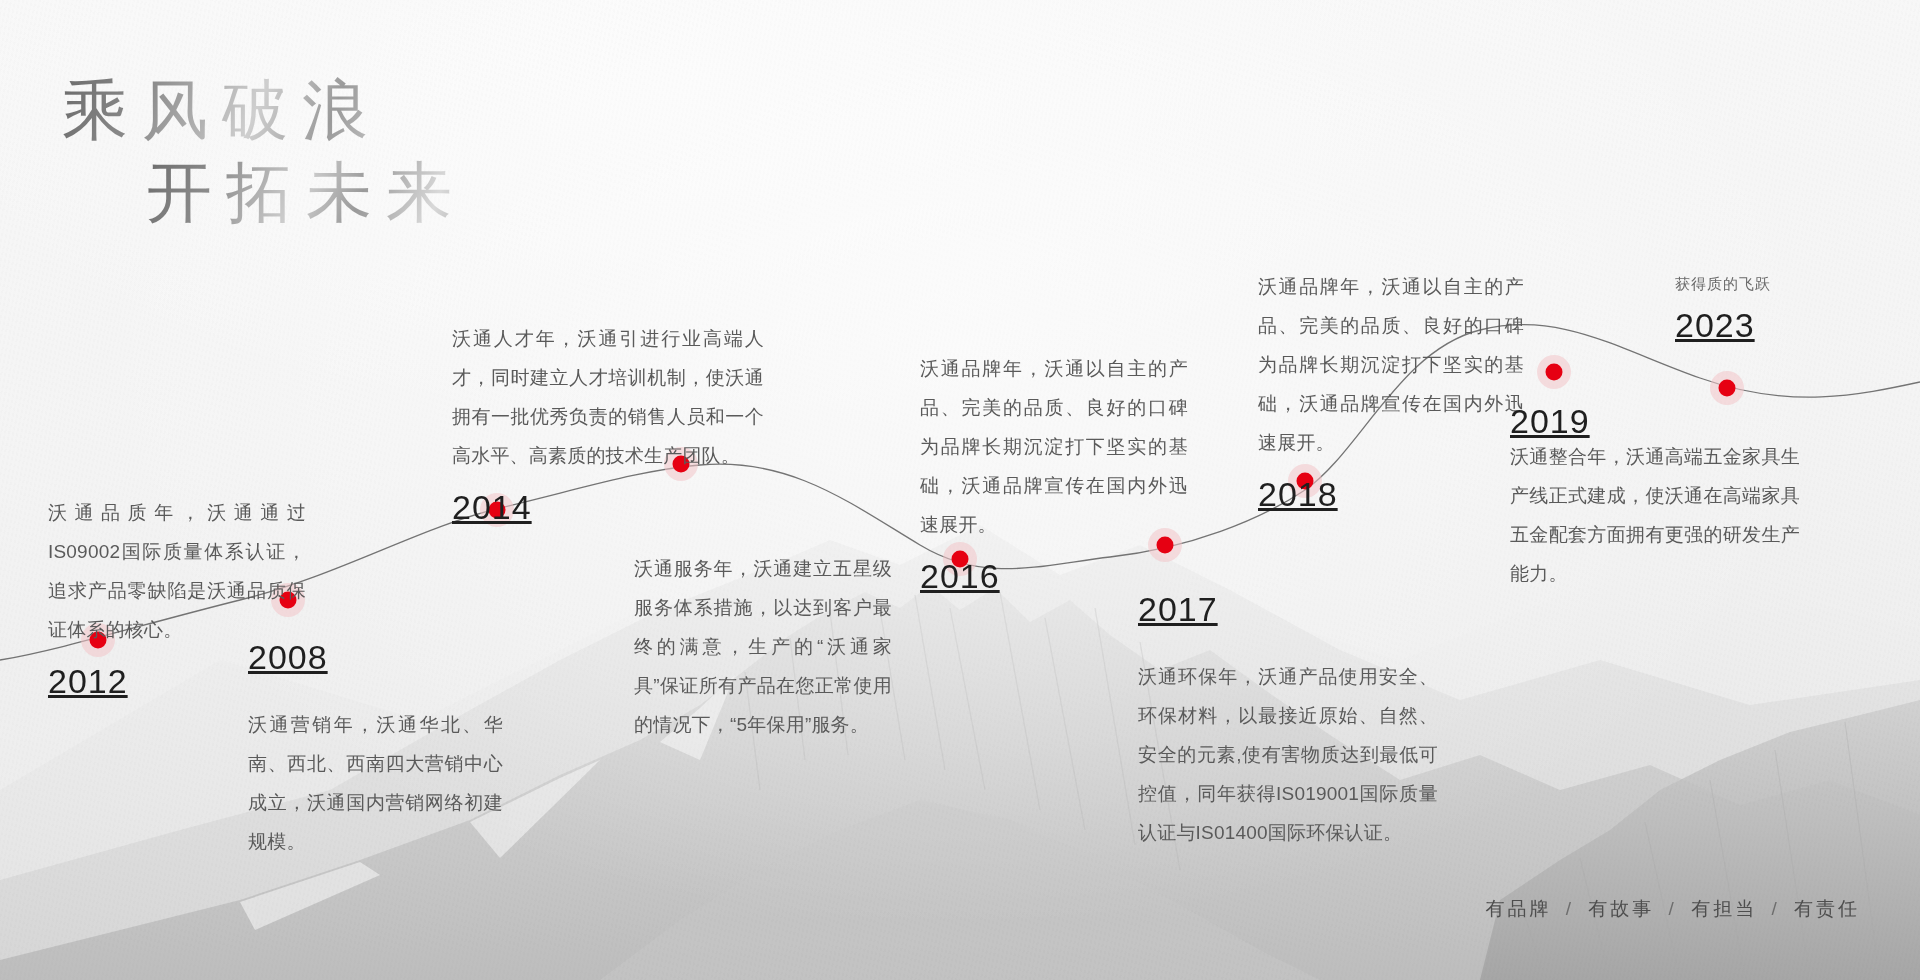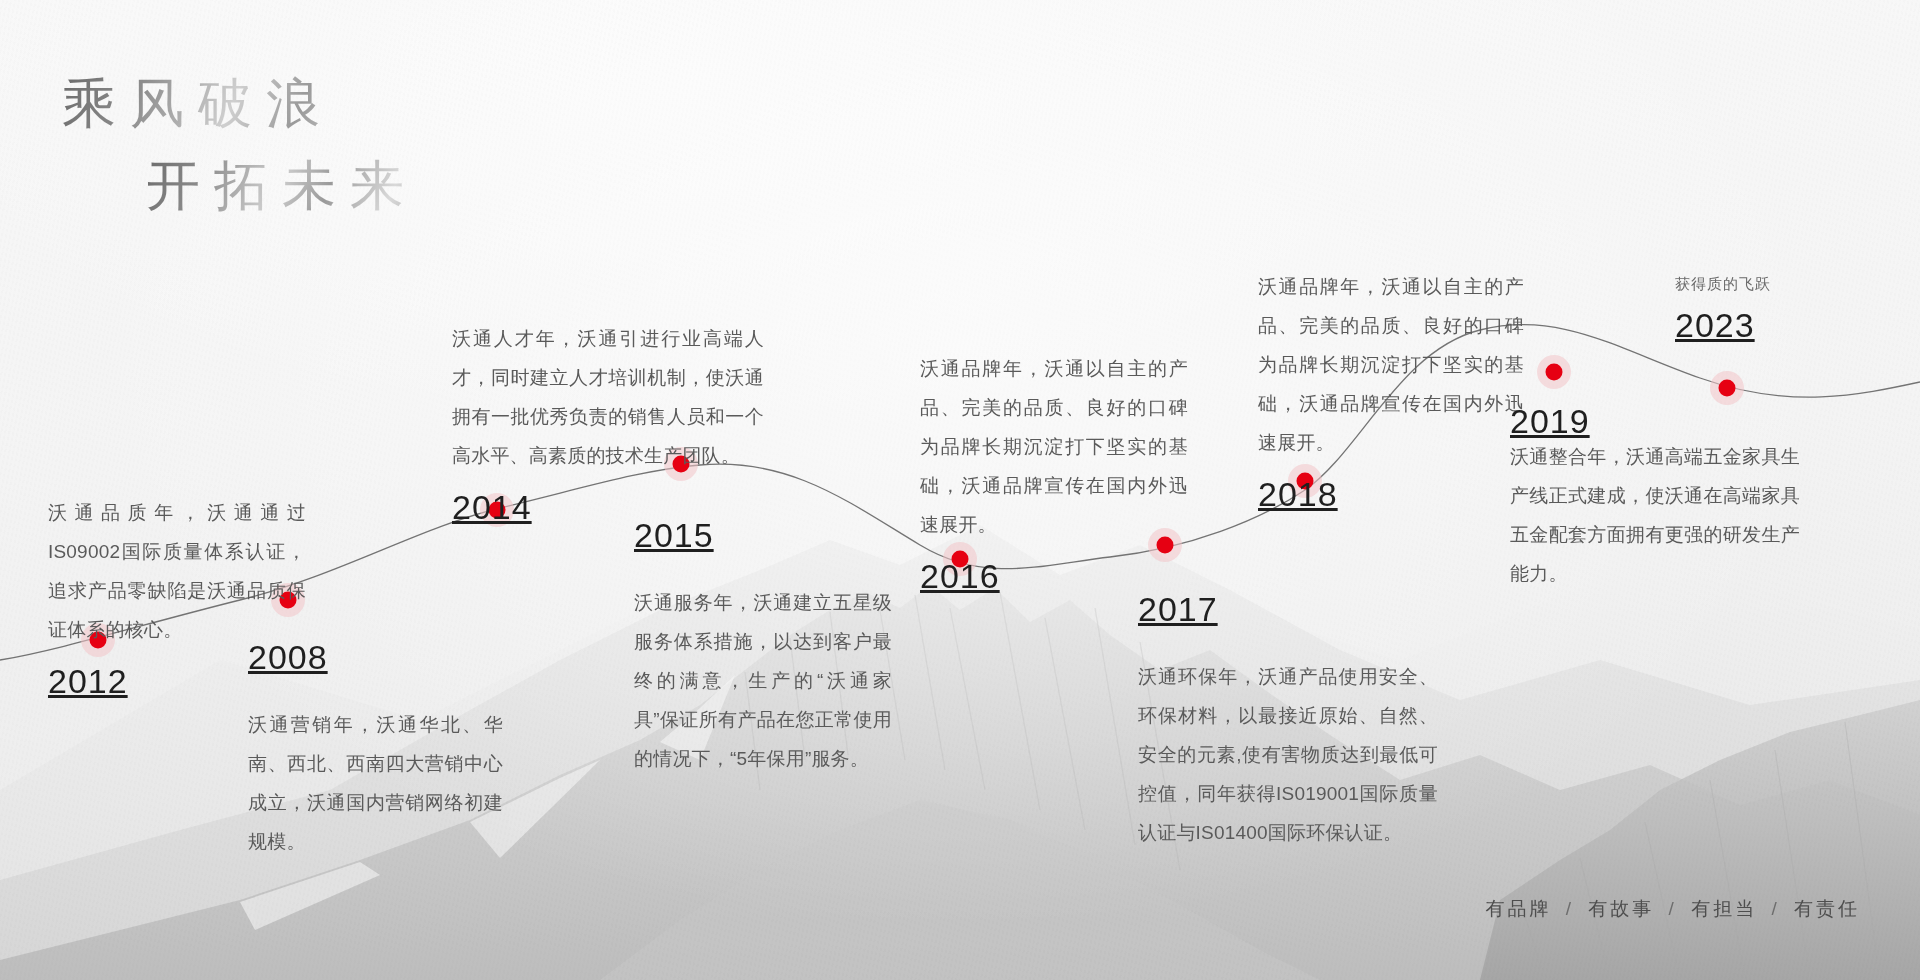--- a/index.html
+++ b/index.html
@@ -37,32 +37,32 @@
   }
   .vignette {
     position:absolute; inset:0;
     background:radial-gradient(ellipse 1400px 900px at 50% 35%, rgba(255,255,255,.55) 0%, rgba(255,255,255,0) 65%);
   }
 
   
   .headline { position:absolute; left:62px; top:72px; }
   .hl-line {
     font-family:"DejaVu Serif","Liberation Serif",serif;
-    font-size:54px;
+    font-size:66px;
     letter-spacing:14px;
     line-height:1.18;
     font-weight:400;
     background:linear-gradient(112deg,#6b6b6b 0%,#8c8c8c 22%,#cfcfcf 48%,#9a9a9a 66%,#d9d9d9 88%,#b4b4b4 100%);
     -webkit-background-clip:text;
     background-clip:text;
     color:transparent;
     -webkit-text-fill-color:transparent;
     white-space:nowrap;
   }
-  .hl-line.second { margin-left:84px; margin-top:18px; }
+  .hl-line.second { margin-left:84px; margin-top:4px; }
 
   
   .tl-svg { position:absolute; left:0; top:0; width:1920px; height:980px; pointer-events:none; }
 
   
   .node { position:absolute; }
   .node .year {
     font-size:34px;
     font-weight:400;
     color:#1f1f1f;
@@ -222,21 +222,20 @@
     <div class="year">2008</div>
     <div class="desc">沃通营销年，沃通华北、华南、西北、西南四大营销中心成立，沃通国内营销网络初建规模。</div>
   </div>
 
   <div class="node above" style="left:452px; top:320px; width:312px;">
     <div class="desc">沃通人才年，沃通引进行业高端人才，同时建立人才培训机制，使沃通拥有一批优秀负责的销售人员和一个高水平、高素质的技术生产团队。</div>
     <div class="year">2014</div>
   </div>
 
   <div class="node below" style="left:634px; top:518px; width:258px;">
-    <div class="year">2015</div>
     <div class="desc">沃通服务年，沃通建立五星级服务体系措施，以达到客户最终的满意，生产的“沃通家具”保证所有产品在您正常使用的情况下，“5年保用”服务。</div>
   </div>
 
   <div class="node above" style="left:920px; top:350px; width:268px;">
     <div class="desc">沃通品牌年，沃通以自主的产品、完美的品质、良好的口碑为品牌长期沉淀打下坚实的基础，沃通品牌宣传在国内外迅速展开。</div>
     <div class="year">2016</div>
   </div>
 
   <div class="node below" style="left:1138px; top:592px; width:300px;">
     <div class="year">2017</div>

